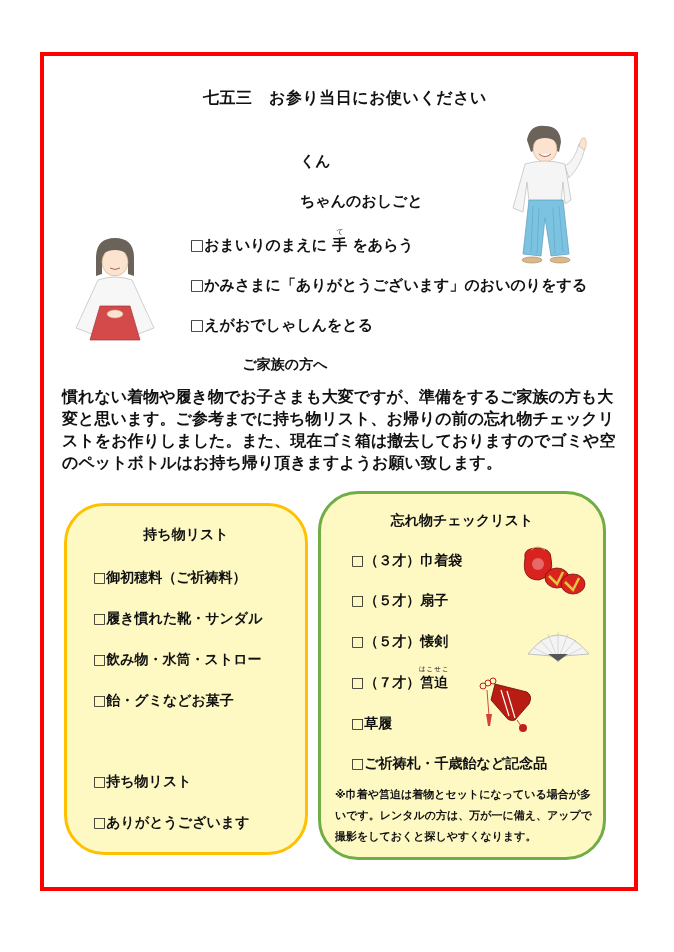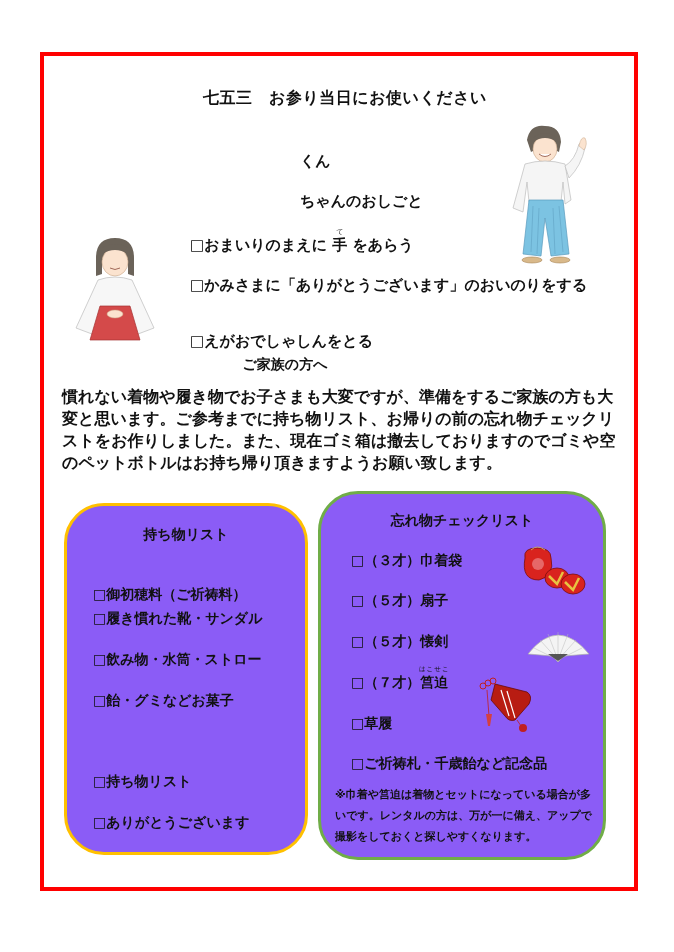--- a/index.html
+++ b/index.html
@@ -16,21 +16,21 @@
     .abs { position: absolute; white-space: nowrap; }
     .title { left: 0; width: 674px; top: 88px; text-align: center; font-size: 16px; font-weight: bold; letter-spacing: 0.5px; padding-left: 16px; }
     .kun { left: 300px; top: 152px; font-size: 15px; font-weight: bold; }
     .chan { left: 300px; top: 192px; font-size: 15px; font-weight: bold; }
     .task { left: 190px; font-size: 15px; font-weight: bold; }
     .task .ruby-wrap { position: relative; display: inline-block; }
     .task .ruby-wrap .rt { position: absolute; top: -9px; left: 50%; transform: translateX(-50%); font-size: 7px; font-weight: normal; }
     .family-title { left: 0; width: 570px; top: 356px; text-align: center; font-size: 14px; font-weight: bold; }
     .family-body { left: 62px; top: 386px; width: 560px; font-size: 16px; font-weight: bold; line-height: 22px; white-space: normal; }
     .box {
-      position: absolute; border-radius: 40px; background: #8b5cf6;
+      position: absolute; border-radius: 40px; background: #fef9c3;
     }
     .box-left { left: 64px; top: 503px; width: 244px; height: 352px; border: 3px solid #ffc000; }
     .box-right { left: 318px; top: 491px; width: 288px; height: 369px; border: 3px solid #70ad47; }
     .box-title { position: absolute; left: 0; width: 100%; text-align: center; font-size: 14px; font-weight: bold; }
     .item { position: absolute; font-size: 14px; font-weight: bold; white-space: nowrap; }
     .item .rubywrap { position: relative; display: inline-block; }
     .item .rubywrap .rt { position: absolute; top: -9px; left: 50%; transform: translateX(-50%); font-size: 6.5px; font-weight: normal; letter-spacing: 1px; }
     .note { position: absolute; left: 14px; top: 290px; width: 262px; font-size: 11px; font-weight: bold; line-height: 21px; white-space: normal; }
     .illus { position: absolute; }
   </style>
@@ -65,28 +65,28 @@
     <path d="M42 38 Q47 41 52 38" stroke="#8a4a3a" fill="none" stroke-width="0.8"></path>
     <path d="M30 50 Q47 44 64 50 L86 98 L70 104 L24 104 L8 98 Z" fill="#f7f7f7" stroke="#bbb" stroke-width="0.7"></path>
     <path d="M32 76 L62 76 L72 110 L22 110 Z" fill="#d44a4a" stroke="#a53030" stroke-width="0.7"></path>
     <ellipse cx="47" cy="84" rx="8" ry="4" fill="#fbe3cf" stroke="#c9a88a" stroke-width="0.5"></ellipse>
   </svg>
 
   <div class="abs task" style="top:236px">
     <span>□おまいりのまえに </span><span class="ruby-wrap"><span class="rt">て</span><span>手</span></span><span> をあらう</span>
   </div>
   <div class="abs task" style="top:276px">□かみさまに「ありがとうございます」のおいのりをする</div>
-  <div class="abs task" style="top:332px">□えがおでしゃしんをとる</div>
+  <div class="abs task" style="top:316px">□えがおでしゃしんをとる</div>
 
   <div class="abs family-title">ご家族の方へ</div>
   <div class="abs family-body">慣れない着物や履き物でお子さまも大変ですが、準備をするご家族の方も大変と思います。ご参考までに持ち物リスト、お帰りの前の忘れ物チェックリストをお作りしました。また、現在ゴミ箱は撤去しておりますのでゴミや空のペットボトルはお持ち帰り頂きますようお願い致します。</div>
 
   <div class="box box-left">
     <div class="box-title" style="top:20px">持ち物リスト</div>
-    <div class="item" style="left:26px;top:80px">□御初穂料（ご祈祷料）</div>
+    <div class="item" style="left:26px;top:63px">□御初穂料（ご祈祷料）</div>
     <div class="item" style="left:26px;top:104px">□履き慣れた靴・サンダル</div>
     <div class="item" style="left:26px;top:145px">□飲み物・水筒・ストロー</div>
     <div class="item" style="left:26px;top:186px">□飴・グミなどお菓子</div>
     <div class="item" style="left:26px;top:267px">□持ち物リスト</div>
     <div class="item" style="left:26px;top:308px">□ありがとうございます</div>
   </div>
 
   <div class="box box-right">
     <div class="box-title" style="top:18px">忘れ物チェックリスト</div>
     <div class="item" style="left:30px;top:58px">□（３才）巾着袋</div>

